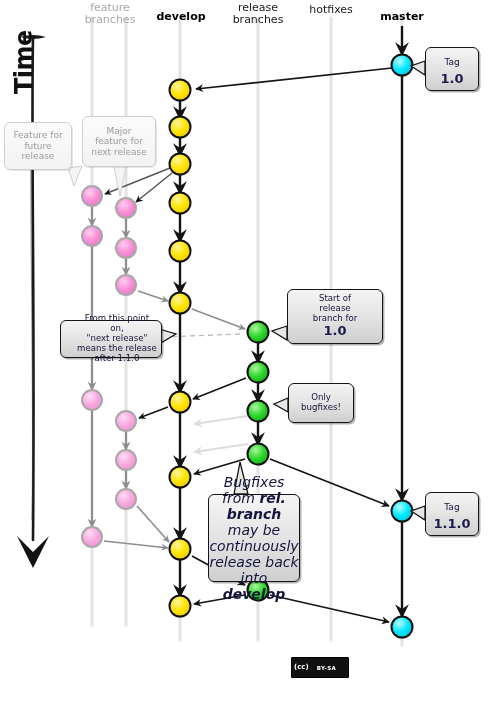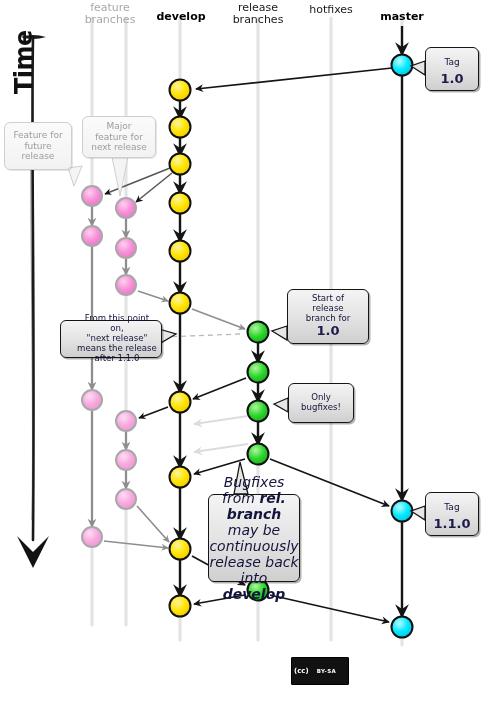--- a/index.html
+++ b/index.html
@@ -28,21 +28,21 @@
   .callout .sm{font-size:9px;}
 
   #time-label{position:absolute;left:-12px;top:44px;width:72px;
       transform:rotate(-90deg);transform-origin:50% 50%;
       font-weight:bold;font-size:24px;color:#111;letter-spacing:-0.5px;}
 
   #footer{position:absolute;left:149px;top:655px;width:215px;font-size:10.5px;
           color:#000;line-height:1.35;}
   #footer .lbl{font-weight:bold;}
   #footer a{color:#2a3ea8;text-decoration:underline;}
-  #cc-badge{position:absolute;left:291px;top:657px;width:58px;height:28px;
+  #cc-badge{position:absolute;left:291px;top:657px;width:58px;height:21px;
             background:#111;border:1px solid #000;border-radius:1px;
             display:flex;align-items:center;gap:8px;padding:0 2px;box-sizing:border-box;}
   #cc-badge .cc-o{color:#fff;font-size:7px;font-weight:bold;line-height:1;}
   #cc-badge .cc-t{color:#fff;font-size:5.5px;font-weight:bold;letter-spacing:.4px;}
 </style>
 </head>
 <body>
 
 <div id="stage">
 
@@ -246,38 +246,38 @@
   <div id="time-label">Time</div>
 
   <div class="callout faint" style="left:4px;top:122px;width:68px;height:48px;font-size:9px;">
     <span class="ctext">
       <span>Feature for</span><br>
       <span>future</span><br>
       <span>release</span>
     </span>
   </div>
 
-  <div class="callout faint" style="left:82px;top:116px;width:74px;height:42px;font-size:9px;">
+  <div class="callout faint" style="left:82px;top:116px;width:74px;height:51px;font-size:9px;">
     <span class="ctext">
       <span>Major</span><br>
       <span>feature for</span><br>
       <span>next release</span>
     </span>
   </div>
 
   <div class="callout strong" style="left:60px;top:320px;width:102px;height:38px;font-size:8.6px;padding-left:12px;">
     <span class="ctext">
       <span>From this point on,</span><br>
       <span>"next release"</span><br>
       <span>means the release</span><br>
       <span>after 1.1.0</span>
     </span>
   </div>
 
-  <div class="callout strong" style="left:287px;top:289px;width:82px;height:55px;font-size:8.6px;">
+  <div class="callout strong" style="left:287px;top:289px;width:96px;height:55px;font-size:8.6px;">
     <span class="ctext">
       <span>Start of</span><br>
       <span>release</span><br>
       <span>branch for</span><br>
       <span class="big">1.0</span>
     </span>
   </div>
 
   <div class="callout strong" style="left:288px;top:383px;width:66px;height:40px;font-size:8.6px;">
     <span class="ctext">

